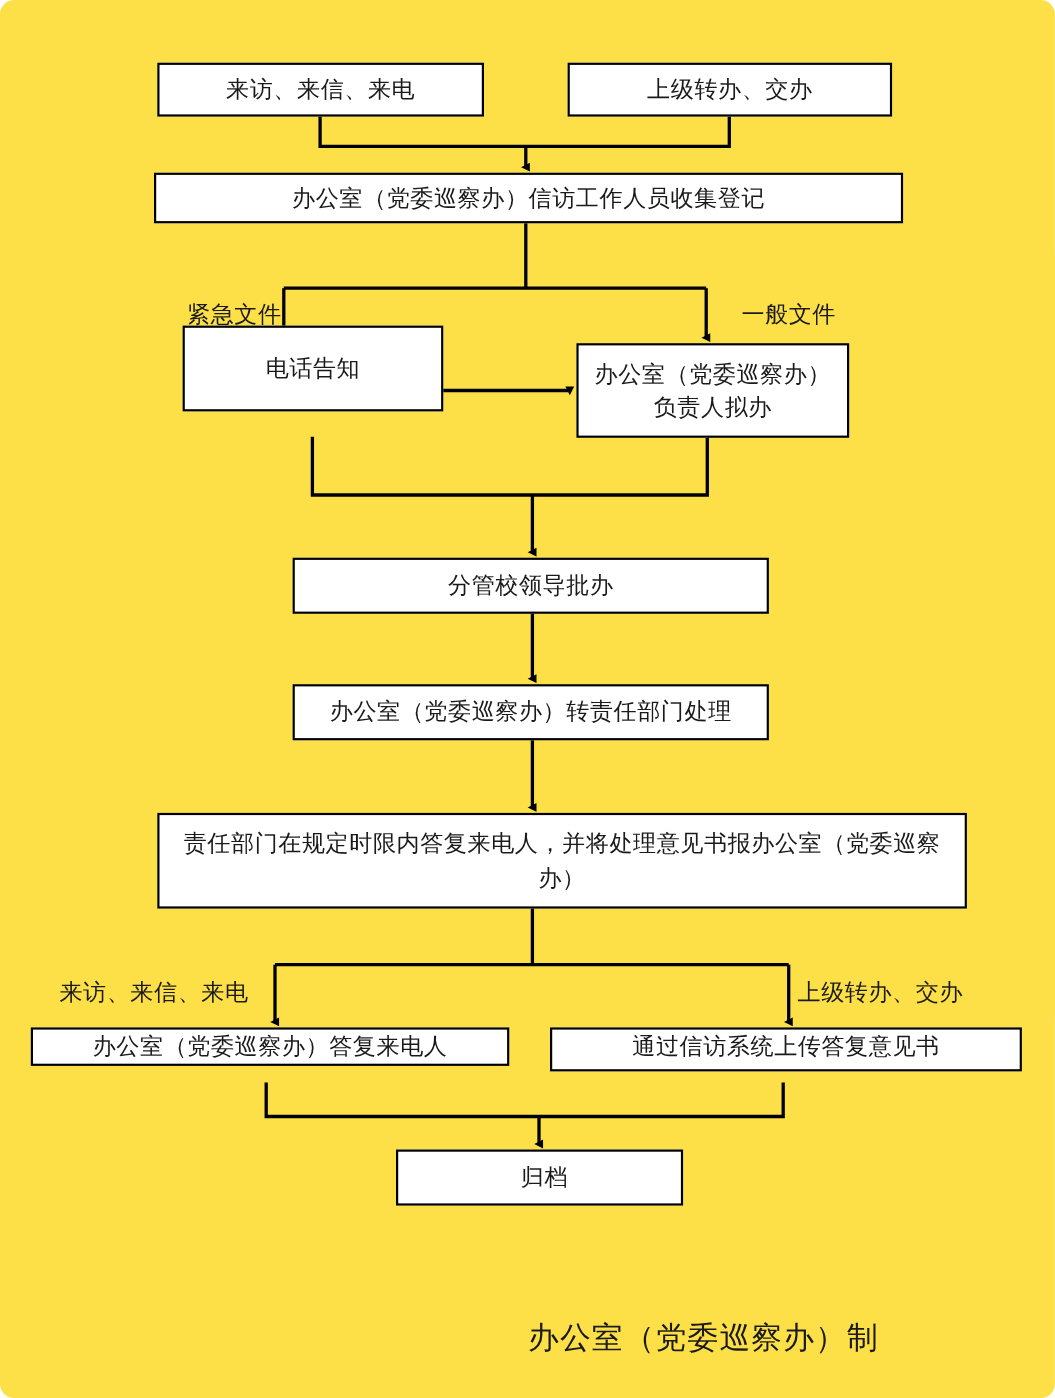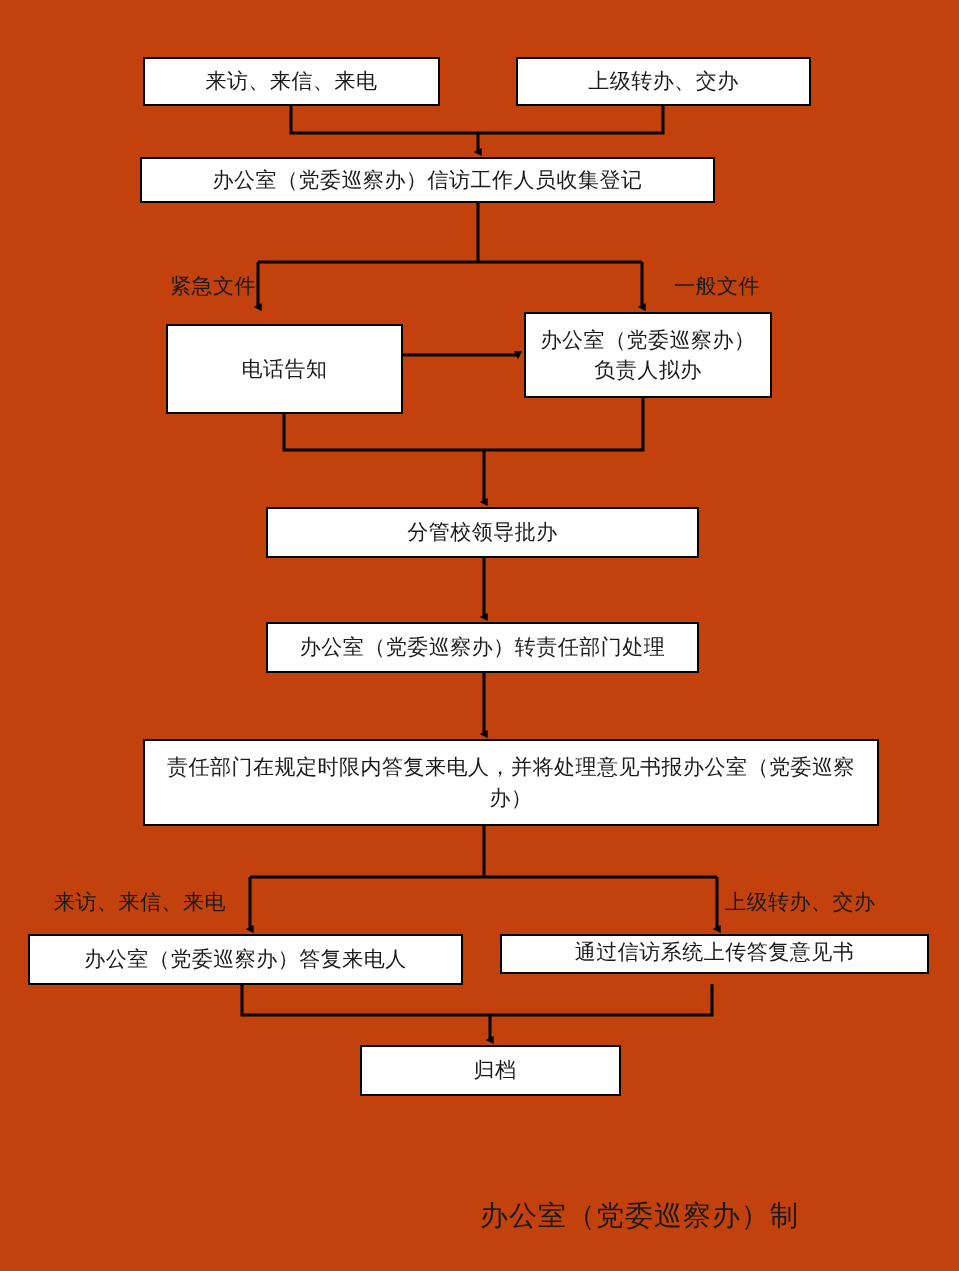--- a/index.html
+++ b/index.html
@@ -8,22 +8,23 @@
     background: #ffffff;
   }
   body {
     font-family: "Liberation Serif", "DejaVu Serif", serif;
     color: #1a1a1a;
   }
   #canvas {
     position: relative;
     width: 959px;
     height: 1271px;
-    background: #c2410c;
+    background: #fde047;
     overflow: hidden;
+    border-radius: 13px;
   }
   #wires {
     position: absolute;
     left: 0;
     top: 0;
     width: 959px;
     height: 1271px;
     pointer-events: none;
   }
   .node {
@@ -103,25 +104,25 @@
   </svg>
 
   <div class="node" style="left:143px; top:57px; width:297px; height:49px;">
     <span class="node-text">来访、来信、来电</span>
   </div>
 
   <div class="node" style="left:516px; top:57px; width:295px; height:49px;">
     <span class="node-text">上级转办、交办</span>
   </div>
 
-  <div class="node" style="left:140px; top:157px; width:575px; height:46px;">
+  <div class="node" style="left:140px; top:157px; width:681px; height:46px;">
     <span class="node-text">办公室（党委巡察办）信访工作人员收集登记</span>
   </div>
 
-  <div class="node" style="left:166px; top:324px; width:237px; height:90px;">
+  <div class="node" style="left:166px; top:296px; width:237px; height:78px;">
     <span class="node-text">电话告知</span>
   </div>
 
   <div class="node" style="left:524px; top:312px; width:248px; height:86px;">
     <span class="node-text">
       <span>办公室（党委巡察办）</span><br>
       <span>负责人拟办</span>
     </span>
   </div>
 
@@ -130,21 +131,21 @@
   </div>
 
   <div class="node" style="left:266px; top:622px; width:433px; height:51px;">
     <span class="node-text">办公室（党委巡察办）转责任部门处理</span>
   </div>
 
   <div class="node" style="left:115px; top:739px; width:736px; height:87px; padding:4px 16px;margin-left:28px;">
     <span class="node-text">责任部门在规定时限内答复来电人，并将处理意见书报办公室（党委巡察办）</span>
   </div>
 
-  <div class="node" style="left:28px; top:934px; width:435px; height:51px;">
+  <div class="node" style="left:28px; top:934px; width:435px; height:35px;">
     <span class="node-text">办公室（党委巡察办）答复来电人</span>
   </div>
 
   <div class="node" style="left:500px; top:934px; width:429px; height:40px;font-family:Liberation Mono, monospace;">
     <span class="node-text">通过信访系统上传答复意见书</span>
   </div>
 
   <div class="node" style="left:360px; top:1045px; width:261px; height:51px;padding-left:19px;">
     <span class="node-text">归档</span>
   </div>

